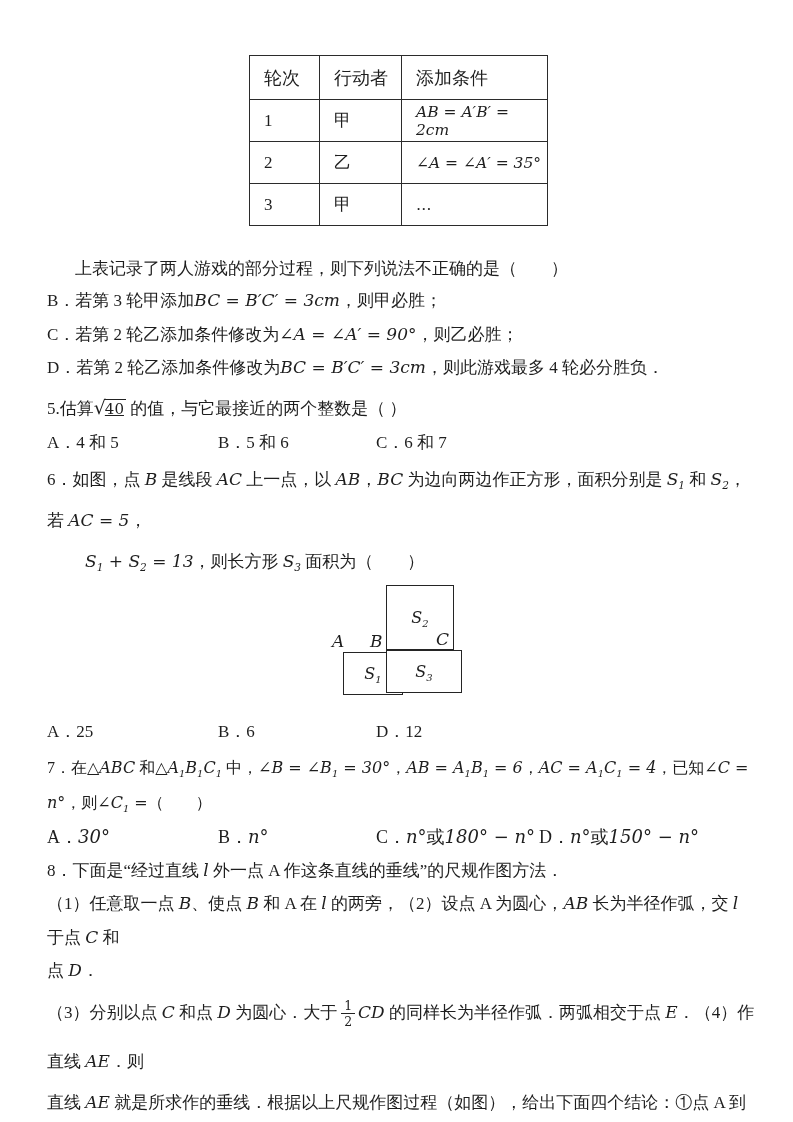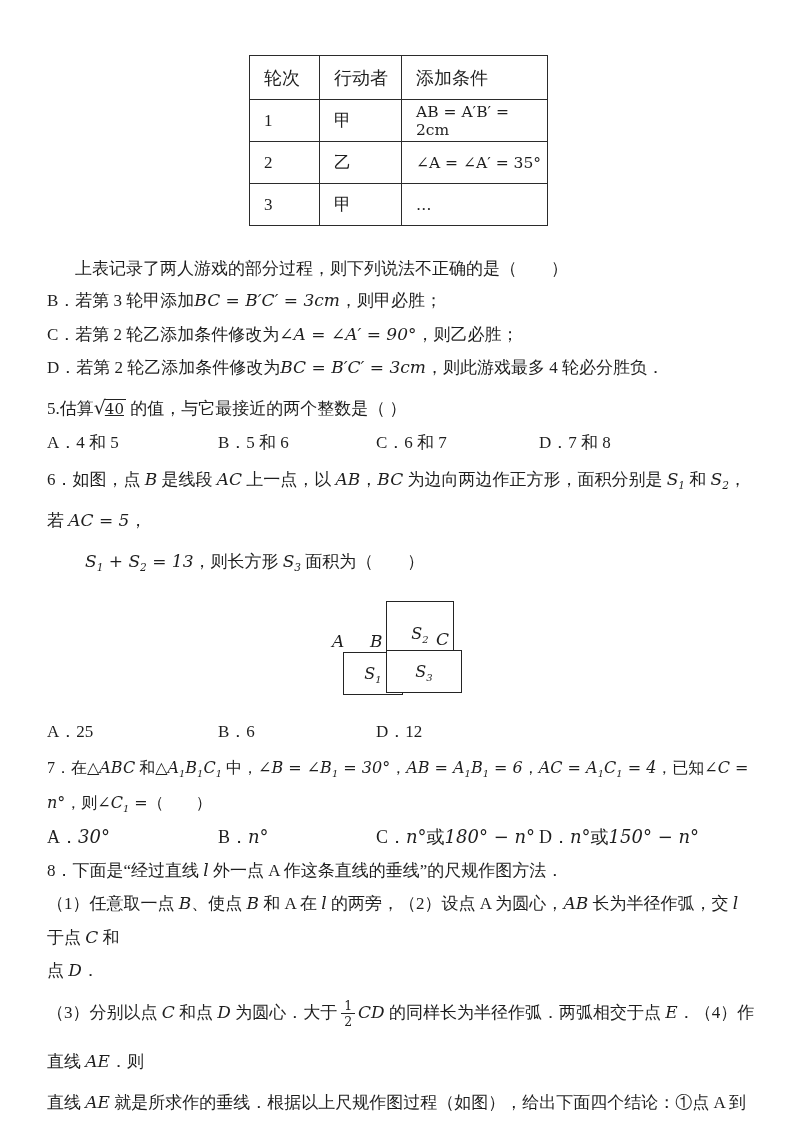--- a/index.html
+++ b/index.html
@@ -18,38 +18,38 @@
 
   
   table.cond { border-collapse: collapse; margin: 55px 0 0 202px; table-layout: fixed; }
   .cond th, .cond td {
     border: 1px solid #2b2b2b; font-weight: normal; text-align: left;
     padding: 0 0 0 14px; vertical-align: middle;
   }
   .cond th { height: 44px; font-size: 18px; }
   .cond td { height: 42px; font-size: 17px; }
   .col-round { width: 70px; } .col-actor { width: 82px; } .col-cond { width: 146px; }
-  .cond td.mathcell { font-family: "DejaVu Serif", serif; font-size: 15.5px; }
+  .cond td.mathcell { font-family: "DejaVu Serif", serif; font-style: italic; font-size: 15.5px; }
   .cond td.plaincell { font-style: normal; }
 
   .line { line-height: 33px; }
   .intro { margin-top: 28px; text-indent: 28px; line-height: 30px; }
   .q4opt { line-height: 33.5px; }
 
   .optrow { display: grid; grid-template-columns: 171px 158px 163px 1fr; line-height: 33px; }
 
   .q5stem { margin-top: 5px; line-height: 34px; }
   .q6line { line-height: 40px; }
   .q6line2 { padding-left: 38px; }
 
   
   .figwrap { height: 112px; margin-top: 3px; position: relative; }
   .fig { position: absolute; left: 296px; top: 0; width: 113px; height: 109px; }
   .fig .box { position: absolute; border: 1px solid #242424; display: flex; align-items: center; justify-content: center; background: #fff; }
-  .box-s2 { left: 43px; top: 16px; width: 68px; height: 65px; }
+  .box-s2 { left: 43px; top: 0; width: 68px; height: 65px; }
   .box-s1 { left: 0; top: 67px; width: 60px; height: 43px; }
   .box-s3 { left: 43px; top: 65px; width: 76px; height: 43px; }
   .ptlabel { position: absolute; font-size: 17px; line-height: 1; }
   .pt-a { left: -11px; top: 48px; }
   .pt-b { left: 27px; top: 48px; }
   .pt-c { left: 93px; top: 46px; }
   .slabel { font-size: 16px; }
 
   .q6opts { margin-top: 18px; }
   .q7stem { line-height: 35px; margin-top: 2px; font-size: 16px; }
@@ -107,21 +107,20 @@
 
   <div class="line q4opt"><span class="cn">B．若第 3 轮甲添加</span><span class="math">BC = B′C′ = 3cm</span><span class="cn">，则甲必胜；</span></div>
   <div class="line q4opt"><span class="cn">C．若第 2 轮乙添加条件修改为</span><span class="math">∠A = ∠A′ = 90°</span><span class="cn">，则乙必胜；</span></div>
   <div class="line q4opt"><span class="cn">D．若第 2 轮乙添加条件修改为</span><span class="math">BC = B′C′ = 3cm</span><span class="cn">，则此游戏最多 4 轮必分胜负．</span></div>
 
   <div class="line q5stem"><span class="cn">5.估算</span><span class="sqrt"><span class="radsign">√</span><span class="radicand">40</span></span><span class="cn"> 的值，与它最接近的两个整数是（ ）</span></div>
   <div class="optrow">
     <span>A．4 和 5</span>
     <span>B．5 和 6</span>
     <span>C．6 和 7</span>
-    <span>D．7 和 8</span>
   </div>
 
   <div class="line q6line"><span class="cn">6．如图，点 </span><span class="math">B</span><span class="cn"> 是线段 </span><span class="math">AC</span><span class="cn"> 上一点，以 </span><span class="math">AB</span><span class="cn">，</span><span class="math">BC</span><span class="cn"> 为边向两边作正方形，面积分别是 </span><span class="math">S<sub>1</sub></span><span class="cn"> 和 </span><span class="math">S<sub>2</sub></span><span class="cn">，若 </span><span class="math">AC = 5</span><span class="cn">，</span></div>
   <div class="line q6line q6line2"><span class="math">S<sub>1</sub> + S<sub>2</sub> = 13</span><span class="cn">，则长方形 </span><span class="math">S<sub>3</sub></span><span class="cn"> 面积为（　　）</span></div>
 
   <div class="figwrap">
     <div class="fig">
       <div class="box box-s2">
         <span class="slabel"><span class="math">S<sub>2</sub></span></span>
       </div>

